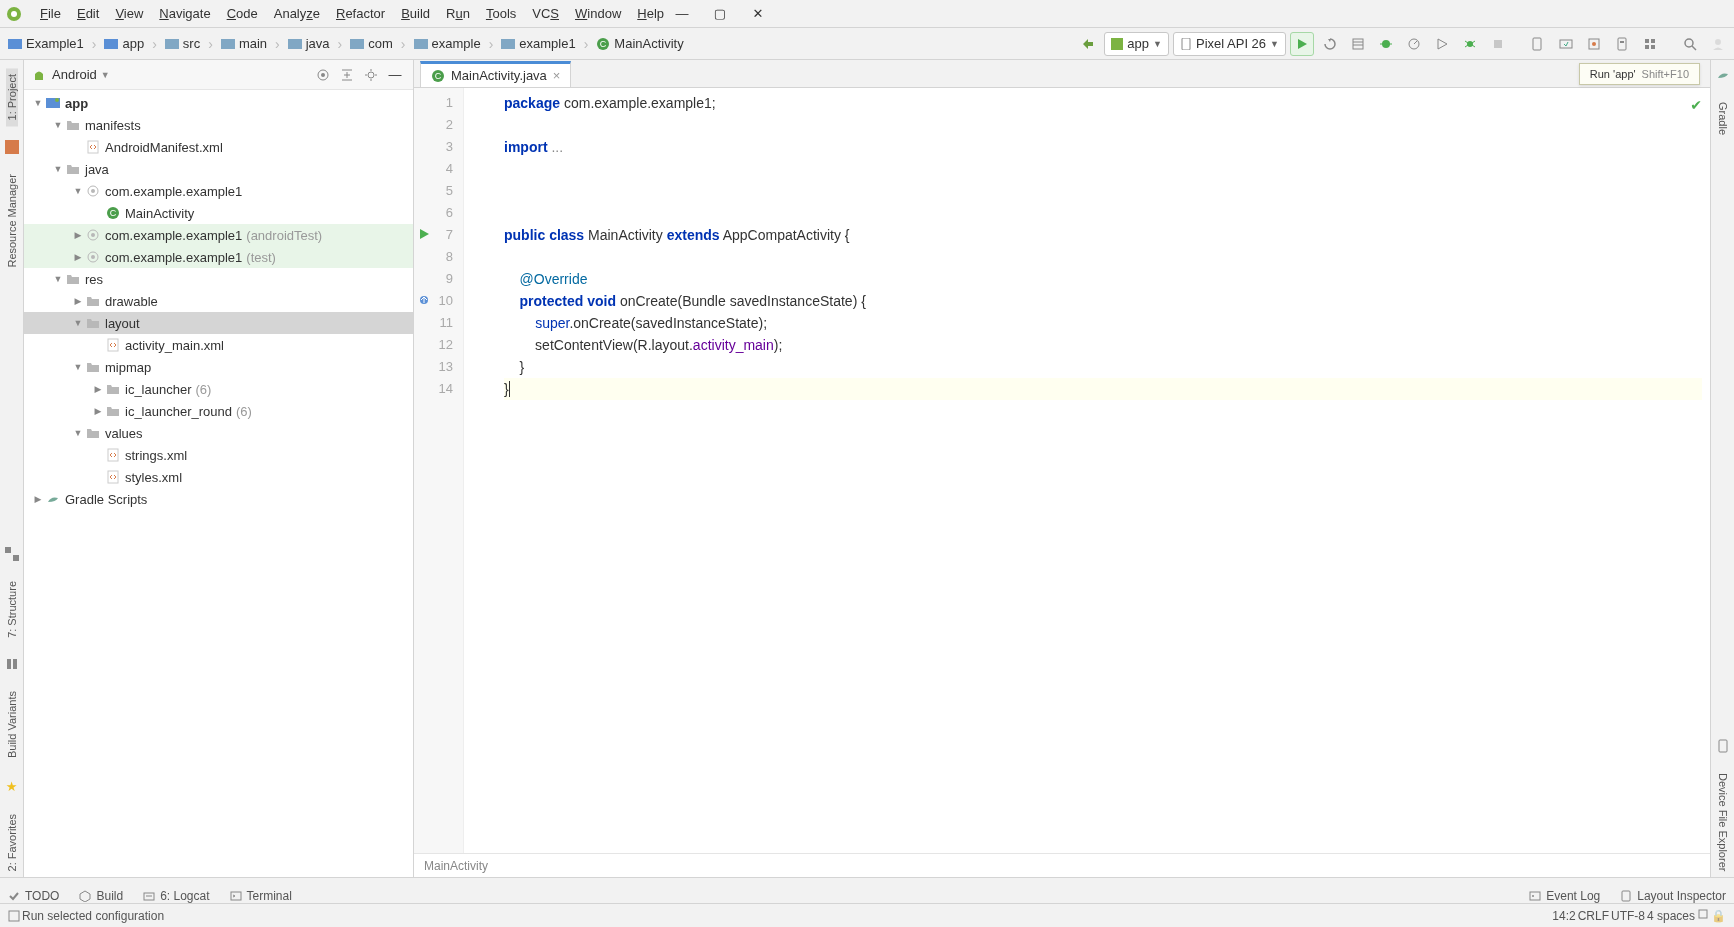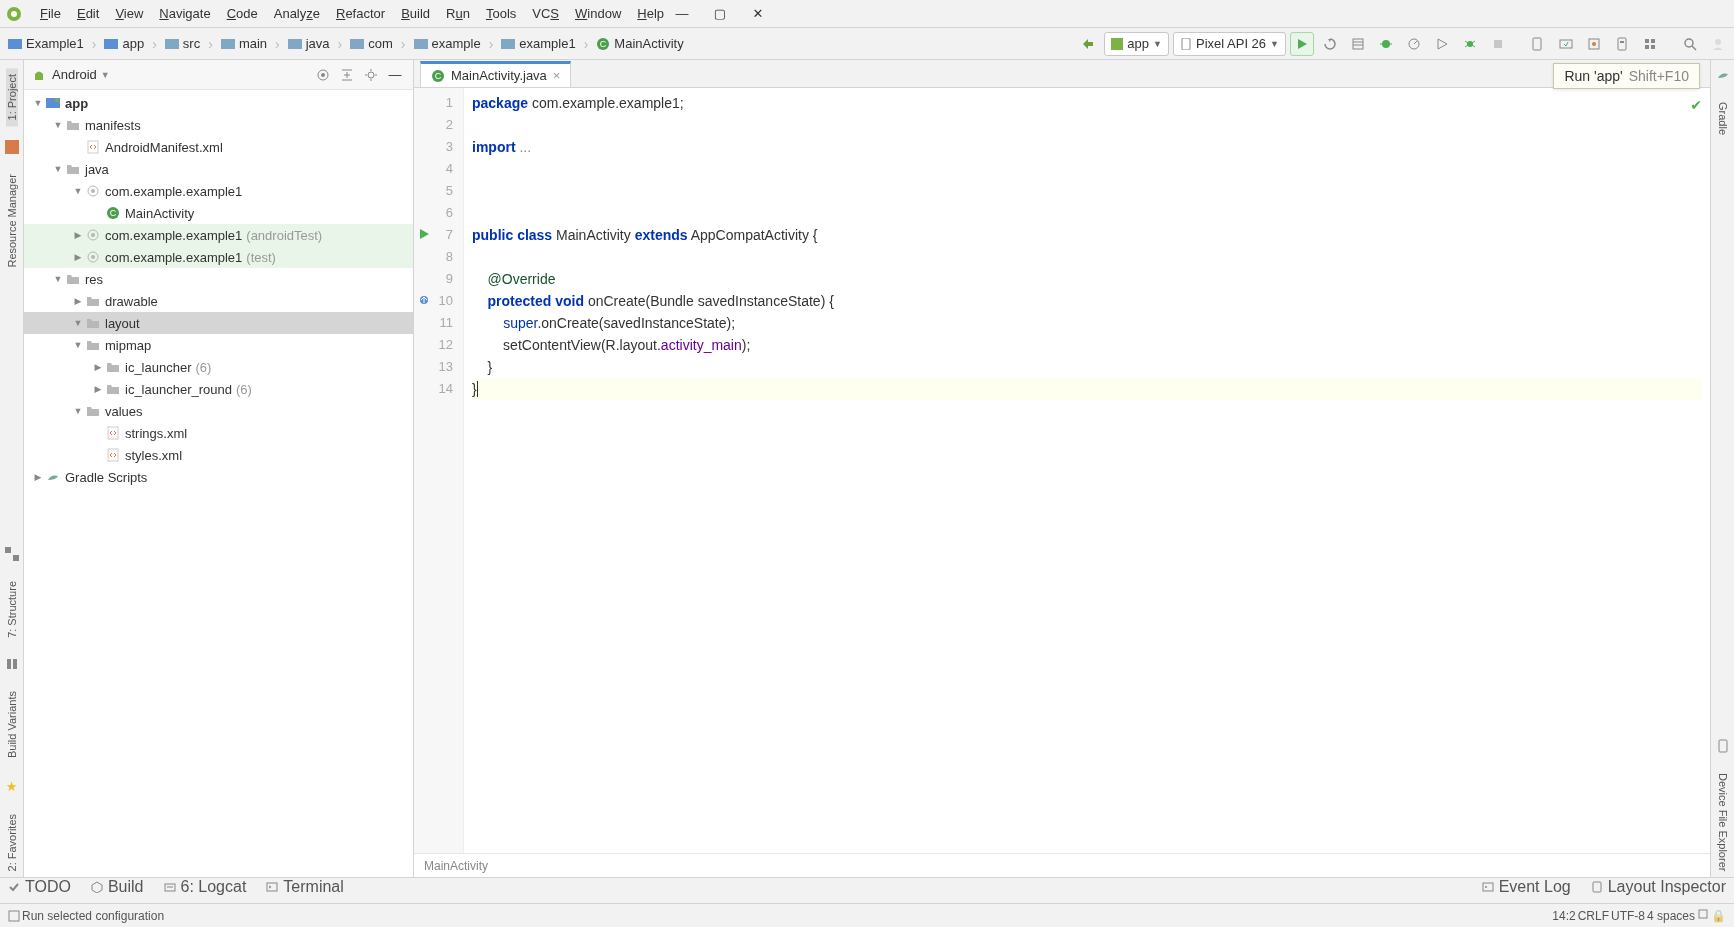--- a/index.html
+++ b/index.html
@@ -57,42 +57,42 @@
 .indent-1 { padding-left: 28px; }
 .indent-2 { padding-left: 48px; }
 .indent-3 { padding-left: 68px; }
 
 
 .editor-area { flex:1; display:flex; flex-direction:column; background:#fff; min-width:0; }
 .editor-tabs { height:28px; display:flex; align-items:flex-end; background:#f2f2f2; border-bottom:1px solid #d4d4d4; padding-left:6px; position:relative; }
 .editor-tab { display:flex; align-items:center; height:26px; padding:0 10px; background:#fff; border:1px solid #d4d4d4; border-bottom:none; border-top:3px solid #4a8cd6; gap:6px; cursor:pointer; }
 .editor-tab .close { color:#999; font-size:13px; }
 
-.tooltip-pop { position:absolute; right:10px; top:3px; background:#fdfdf5; border:1px solid #c8c8a8; padding:4px 10px; font-size:14px; box-shadow:0 1px 3px rgba(0,0,0,0.1); }
+.tooltip-pop { position:absolute; right:10px; top:3px; background:#fdfdf5; border:1px solid #c8c8a8; padding:4px 10px; font-size:11px; box-shadow:0 1px 3px rgba(0,0,0,0.1); }
 .tooltip-pop .shortcut { color:#888; margin-left:6px; }
 
 .editor-body { flex:1; display:flex; min-height:0; position:relative; }
 .gutter { width:50px; background:#f7f7f7; border-right:1px solid #eee; padding-top:4px; text-align:right; color:#aaa; font-family:'Consolas',monospace; font-size:13px; }
 .gutter .ln { height:22px; line-height:22px; padding-right:10px; position:relative; }
 .gutter .gicon { position:absolute; left:4px; top:4px; width:12px; height:12px; }
 
 .code { flex:1; padding:4px 8px; font-family:'Consolas','Courier New',monospace; font-size:14px; line-height:22px; position:relative; }
-.code .line { height:22px; white-space:pre; }
+.code .line { height:22px; white-space:pre;margin-left:32px; }
 .code .highlight-line { background:#fffff0; }
 .kw { color:#0033b3; font-weight:bold; }
-.ann { color:#14532d; }
+.ann { color:#0369a1; }
 .str-ital { color:#660099; }
 .super-kw { color:#0033b3; font-weight:normal; }
 
 .check-mark { position:absolute; top:6px; right:8px; color:#4caf50; font-size:14px; }
 
 .editor-status { height:24px; border-top:1px solid #e5e5e5; display:flex; align-items:center; padding:0 10px; color:#888; font-size:12px; }
 
 
-.bottom-tabs { height:26px; background:#f2f2f2; border-top:1px solid #d4d4d4; display:flex; align-items:flex-start; padding:0 8px; gap:20px; font-size:16px; }
+.bottom-tabs { height:26px; background:#f2f2f2; border-top:1px solid #d4d4d4; display:flex; align-items:flex-end; padding:0 8px; gap:20px; font-size:12px; }
 .bottom-tabs .btab { display:flex; align-items:center; gap:5px; cursor:pointer; color:#555; }
 .bottom-tabs .bspacer { flex:1; }
 
 .status-bar { height:24px; background:#f2f2f2; border-top:1px solid #d4d4d4; display:flex; align-items:center; padding:0 8px; font-size:12px; color:#555; gap:2px; }
 .status-bar .sspacer { flex:1; }
 
 </style>
 </head>
 <body>
 
@@ -433,20 +433,28 @@
             <path d="M1 3 L5 3 L6 5 L13 5 L13 12 L1 12 Z" fill="#b8b8b8"></path>
           </svg>
           <span>drawable</span>
         </div>
         <div class="tree-node indent-2 selected">
           <span class="expand">▼</span>
           <svg class="nico" viewBox="0 0 14 14">
             <path d="M1 3 L5 3 L6 5 L13 5 L13 12 L1 12 Z" fill="#b8b8b8"></path>
           </svg>
           <span>layout</span>
+        </div>
+        <div class="tree-node indent-3">
+          <span class="expand"></span>
+          <svg class="nico" viewBox="0 0 14 14">
+            <rect x="2" y="1" width="10" height="12" fill="#fff" stroke="#ccc"></rect>
+            <path d="M4 7 L6 5 M4 7 L6 9 M10 7 L8 5 M10 7 L8 9" stroke="#d67b4a"></path>
+          </svg>
+          <span>activity_main.xml</span>
         </div>
         <div class="tree-node indent-2">
           <span class="expand">▼</span>
           <svg class="nico" viewBox="0 0 14 14">
             <path d="M1 3 L5 3 L6 5 L13 5 L13 12 L1 12 Z" fill="#b8b8b8"></path>
           </svg>
           <span>mipmap</span>
         </div>
         <div class="tree-node indent-3">
           <span class="expand">▶</span>

